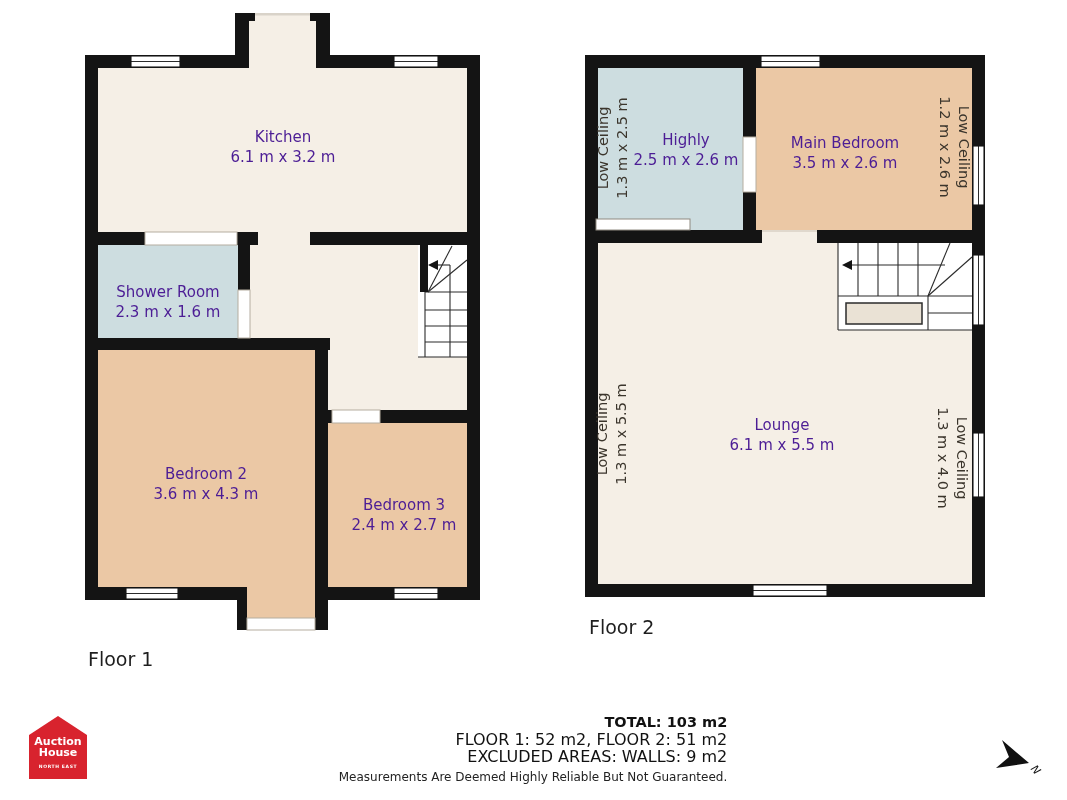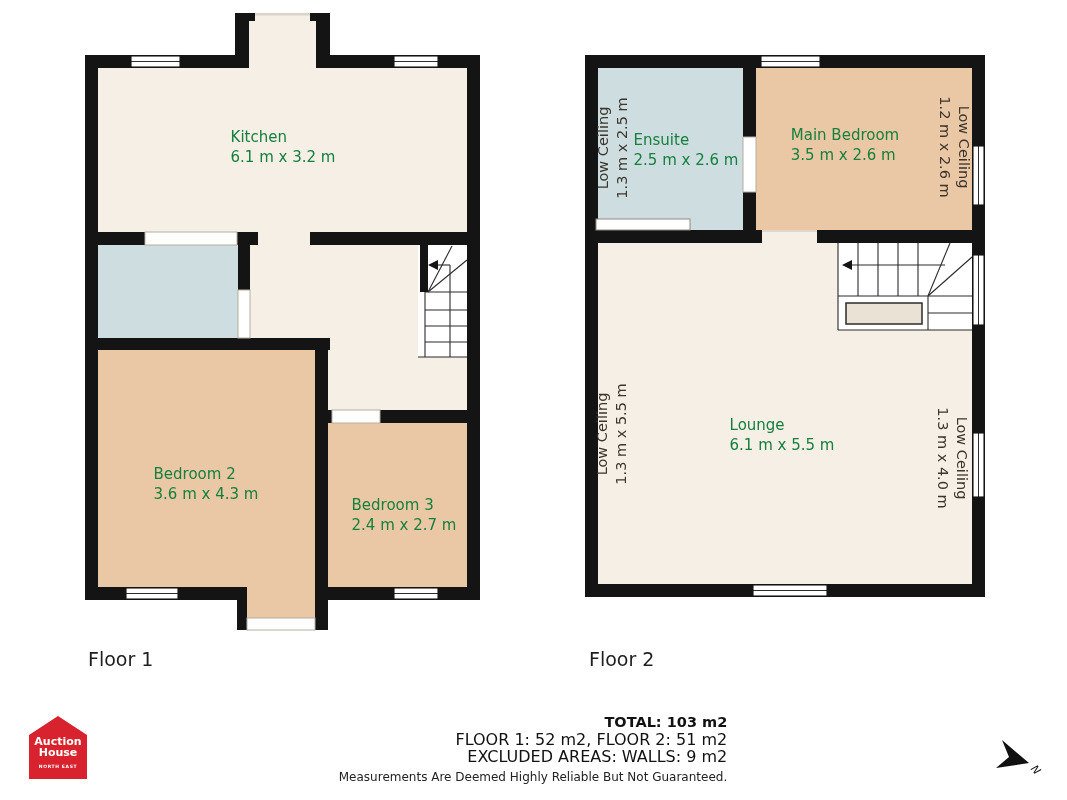--- a/index.html
+++ b/index.html
@@ -19,22 +19,22 @@
   .door{fill:#ffffff;stroke:#b5ada0;stroke-width:1;}
   .win{fill:#ffffff;stroke:#141414;stroke-width:1.1;}
   .winline{stroke:#141414;stroke-width:0.9;}
   .cap{fill:#141414;}
   .sline{stroke:#2b2b2b;stroke-width:1.1;fill:none;}
   .svoid{fill:#eae2d5;stroke:#2b2b2b;stroke-width:1.5;}
   .thinedge{fill:#d9d3c9;}
   .softline{stroke:#d8d0c4;stroke-width:1.5;}
   .lowstrip{fill:#ffffff;stroke:#8f8a80;stroke-width:1;}
   
-  .room-label{position:absolute;transform:translate(-50%,-50%);
-    font-size:15px;line-height:20px;color:#15803d;white-space:nowrap;}
+  .room-label{position:absolute;transform:translate(-50%,-50%);text-align:center;
+    font-size:15px;line-height:20px;color:#4c1d95;white-space:nowrap;}
   .room-label span{display:block;}
   .vlabel{position:absolute;transform:translate(-50%,-50%) rotate(-90deg);
     text-align:center;font-size:14.5px;line-height:19px;color:#3b352c;white-space:nowrap;}
   .vlabel.cw{transform:translate(-50%,-50%) rotate(90deg);}
   .vlabel span{display:block;}
   .floor-label{position:absolute;font-size:19px;color:#1e1e1e;}
   
   .footer{position:absolute;left:533px;top:714px;transform:translateX(-50%);
     text-align:right;color:#111;}
   .footer .total{font-size:14.5px;font-weight:bold;line-height:17px;}
@@ -194,38 +194,42 @@
     <g>
       <polygon fill="#111111" points="1002,740 1029,763 996,768 1009,757"></polygon>
       <text x="1033" y="773" font-size="11" font-style="italic" transform="rotate(50 1036 768)" fill="#111111">N</text>
     </g>
   </svg>
 
   <div class="room-label" style="left:283px;top:147px">
     <span>Kitchen</span>
     <span>6.1 m x 3.2 m</span>
   </div>
+  <div class="room-label" style="left:168px;top:302px">
+    <span>Shower Room</span>
+    <span>2.3 m x 1.6 m</span>
+  </div>
   <div class="room-label" style="left:206px;top:484px">
     <span>Bedroom 2</span>
     <span>3.6 m x 4.3 m</span>
   </div>
   <div class="room-label" style="left:404px;top:515px">
     <span>Bedroom 3</span>
     <span>2.4 m x 2.7 m</span>
   </div>
 
   <div class="room-label" style="left:686px;top:150px">
-    <span>Ensuite</span>
+    <span>Highly</span>
     <span>2.5 m x 2.6 m</span>
   </div>
   <div class="vlabel" style="left:613px;top:148px">
     <span>Low Ceiling</span>
     <span>1.3 m x 2.5 m</span>
   </div>
-  <div class="room-label" style="left:845px;top:145px">
+  <div class="room-label" style="left:845px;top:153px">
     <span>Main Bedroom</span>
     <span>3.5 m x 2.6 m</span>
   </div>
   <div class="vlabel cw" style="left:954px;top:147px">
     <span>Low Ceiling</span>
     <span>1.2 m x 2.6 m</span>
   </div>
   <div class="room-label" style="left:782px;top:435px">
     <span>Lounge</span>
     <span>6.1 m x 5.5 m</span>
@@ -233,21 +237,21 @@
   <div class="vlabel" style="left:612px;top:434px">
     <span>Low Ceiling</span>
     <span>1.3 m x 5.5 m</span>
   </div>
   <div class="vlabel cw" style="left:952px;top:458px">
     <span>Low Ceiling</span>
     <span>1.3 m x 4.0 m</span>
   </div>
 
   <div class="floor-label" style="left:88px;top:648px">Floor 1</div>
-  <div class="floor-label" style="left:589px;top:648px">Floor 2</div>
+  <div class="floor-label" style="left:589px;top:616px">Floor 2</div>
 
   <div class="logo">
     <div class="main">Auction</div>
     <div class="main" style="margin-top:0">House</div>
     <div class="sub">NORTH EAST</div>
   </div>
 
   <div class="footer">
     <div class="total">TOTAL: 103 m2</div>
     <div class="line">FLOOR 1: 52 m2, FLOOR 2: 51 m2</div>

